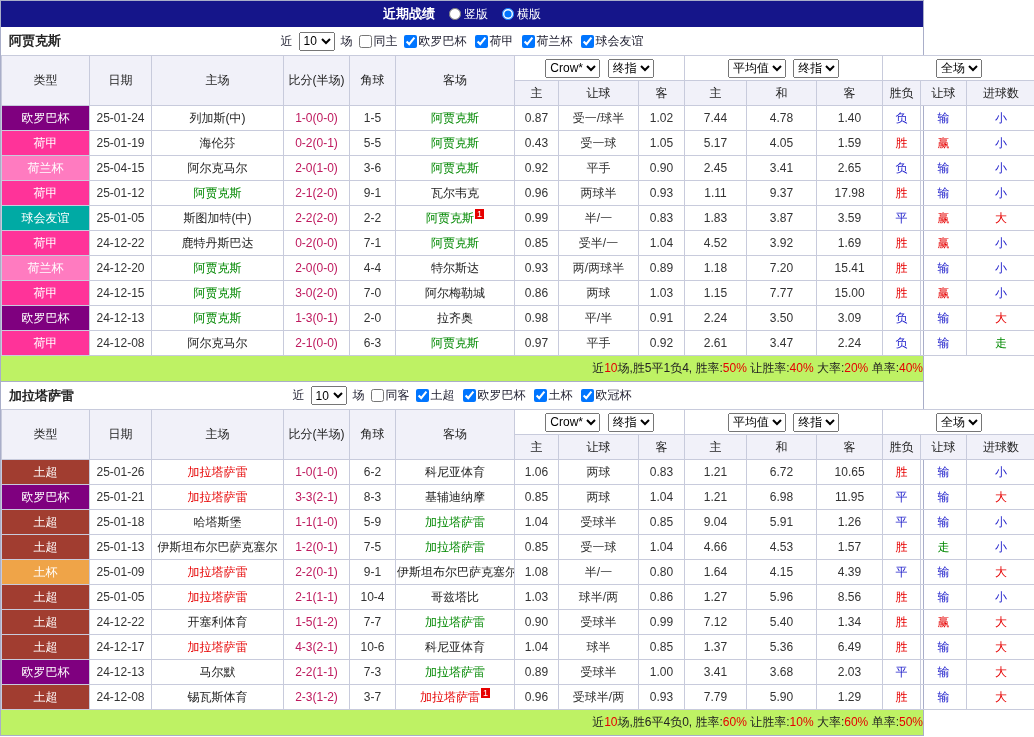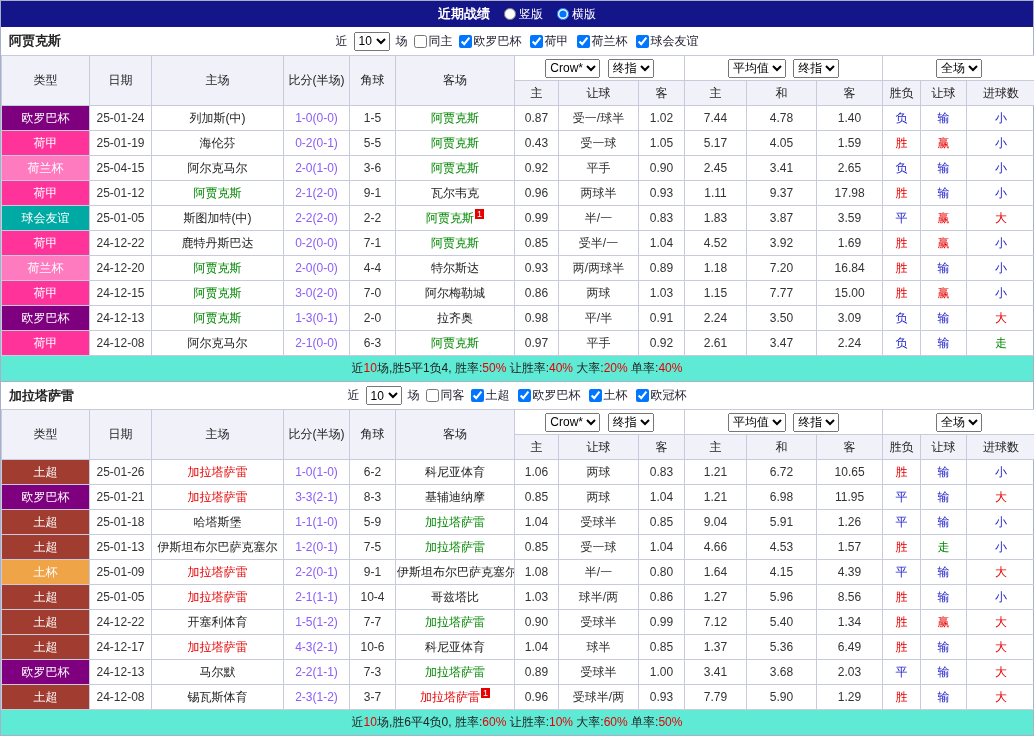--- a/index.html
+++ b/index.html
@@ -1,18 +1,18 @@
 <!DOCTYPE html>
 <html><head>
 <meta charset="utf-8">
 <style>
   * { box-sizing: border-box; }
   html,body { margin:0; padding:0; background:#fff; }
   body { font-family:"Liberation Sans", sans-serif; width:1034px; }
-  .page { width:1034px; border:1px solid #a9aec9; }
+  .page { width:924px; border:1px solid #a9aec9; }
 
   .topbar { background:#15158a; height:26px; display:flex; align-items:center; justify-content:center; gap:14px; color:#fff; }
   .topbar .title { font-weight:bold; font-size:13px; }
   .topbar label { display:flex; align-items:center; gap:3px; font-size:12px; cursor:pointer; }
   .topbar input { margin:0; width:12px; height:12px; }
 
   .section-head { position:relative; height:28px; display:flex; align-items:center; justify-content:center; border-top:1px solid #a9aec9; background:#fff; }
   .section:first-of-type .section-head { border-top:none; }
   .team-name { position:absolute; left:8px; font-size:13px; font-weight:bold; color:#222; }
   .filter { display:flex; align-items:center; gap:6px; font-size:12px; color:#223; }
@@ -22,29 +22,29 @@
   .league-filters { display:inline-flex; gap:8px; align-items:center; }
 
   table { border-collapse:collapse; table-layout:fixed; width:1034px; font-size:12px; }
   th, td { border:1px solid #c8cbdc; height:25px; text-align:center; padding:0 1px; overflow:hidden; white-space:nowrap; }
   thead th { background:#f1f1f9; font-weight:normal; color:#222; }
   thead th.sel-cell { background:#fff; }
   .sel-cell select { font-size:12px; height:19px; margin:0 2px; max-width:95%; }
 
   .type-cell { color:#fff; }
   td.num { color:#333; }
-  td.score { color:#8b5cf6; }
+  td.score { color:#be185d; }
   .team { cursor:pointer; }
   .c-green { color:#008800; }
   .c-red { color:#e60000; }
   .c-blue { color:#2222cc; }
   .c-plain { color:#222; }
   .c-k { color:#222; }
   .redcard { background:#e60000; color:#fff; font-size:9px; line-height:11px; padding:0 2px; margin-left:1px; vertical-align:super; }
-  .summary { height:25px; line-height:25px; text-align:center; font-size:12px; color:#222; background:#5eead4; }
+  .summary { height:25px; line-height:25px; text-align:right; font-size:12px; color:#222; background:#bef264; }
 </style>
 </head>
 <body>
 
 <div class="page">
   <div class="topbar">
     <span class="title">近期战绩</span>
     <label>
       <input type="radio" name="viewmode" style="">
       <span>竖版</span>
@@ -244,21 +244,21 @@
               <td class="num">24-12-20</td>
               <td><span class="team c-green">阿贾克斯</span></td>
               <td class="score">2-0(0-0)</td>
               <td class="num">4-4</td>
               <td><span class="team c-plain">特尔斯达</span></td>
               <td class="num">0.93</td>
               <td class="num">两/两球半</td>
               <td class="num">0.89</td>
               <td class="num">1.18</td>
               <td class="num">7.20</td>
-              <td class="num">16.84</td>
+              <td class="num">15.41</td>
               <td class="res c-red">胜</td>
               <td class="res c-blue">输</td>
               <td class="res c-blue">小</td>
             </tr>
             <tr>
               <td class="type-cell" style="background: rgb(255, 51, 153);">荷甲</td>
               <td class="num">24-12-15</td>
               <td><span class="team c-green">阿贾克斯</span></td>
               <td class="score">3-0(2-0)</td>
               <td class="num">7-0</td>

